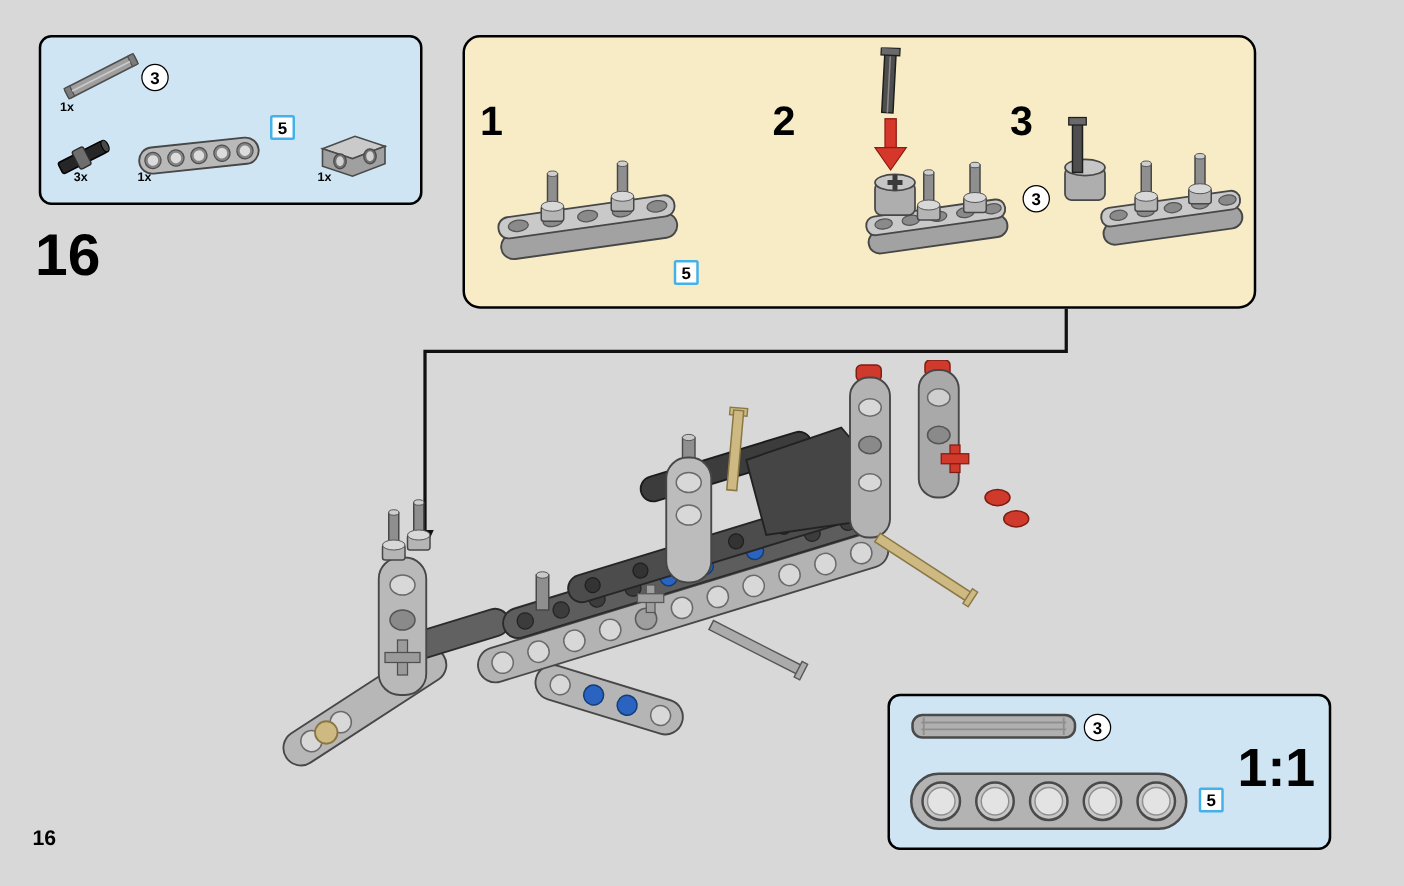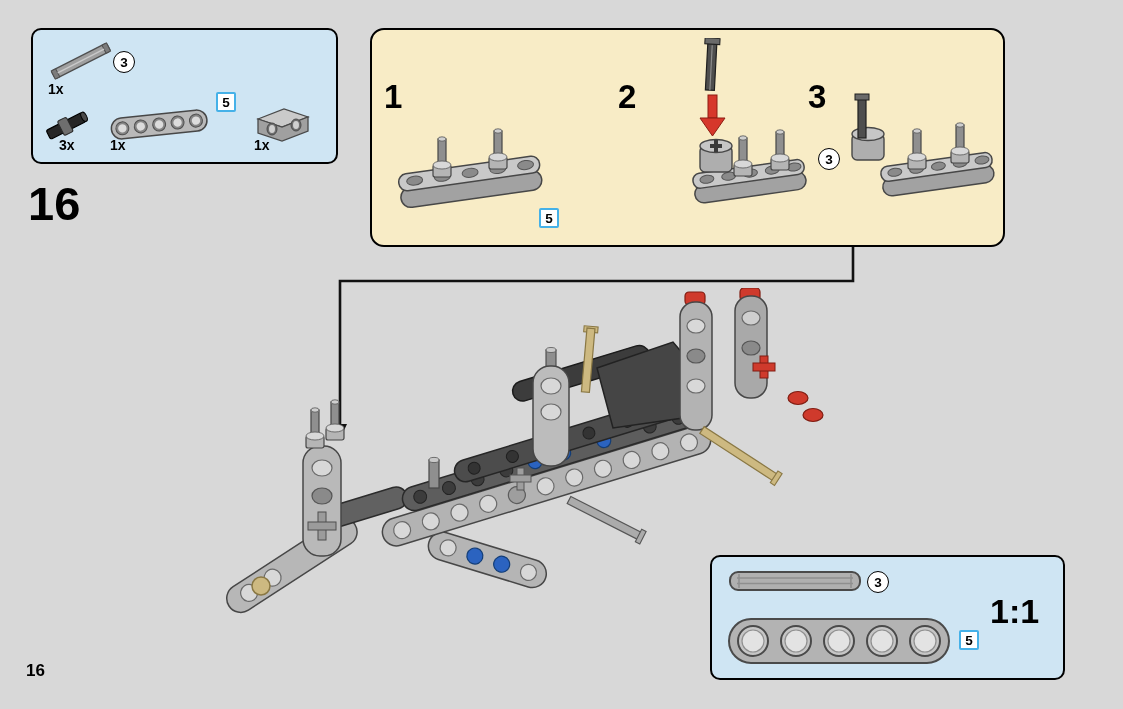--- a/index.html
+++ b/index.html
@@ -4,35 +4,35 @@
 <style>
   * { box-sizing: border-box; margin: 0; padding: 0; }
   html,body { background:#d8d8d8; }
   body { font-family:"Liberation Sans", sans-serif; color:#000; }
   .page { position:relative; width:1123px; height:709px; background:#d8d8d8; overflow:hidden; }
   .box { position:absolute; border:2px solid #000; }
   .parts-box { left:31px; top:28px; width:307px; height:136px; background:#cfe5f3; border-radius:10px; }
   .substeps-box { left:370px; top:28px; width:635px; height:219px; background:#f8ecc6; border-radius:14px; }
   .scale-box { left:710px; top:555px; width:355px; height:125px; background:#cfe5f3; border-radius:10px; }
   .abs { position:absolute; }
-  .qty { position:absolute; font-size:14px; font-weight:bold; line-height:1; }
+  .qty { position:absolute; font-size:10px; font-weight:bold; line-height:1; }
   .substep-num { position:absolute; font-size:33px; font-weight:bold; line-height:1; }
   .callout-circle {
     position:absolute; width:22px; height:22px; border:1.6px solid #000; border-radius:50%;
     background:#fff; display:flex; align-items:center; justify-content:center;
     font-size:13.5px; font-weight:bold;
   }
   .callout-square {
     position:absolute; width:20px; height:20px; border:2px solid #45b1e8; border-radius:2px;
     background:#fff; display:flex; align-items:center; justify-content:center;
     font-size:13.5px; font-weight:bold;
   }
   .step-big { position:absolute; left:28px; top:180px; font-size:47px; font-weight:bold; line-height:1; }
   .page-num { position:absolute; left:26px; top:662px; font-size:17px; font-weight:bold; line-height:1; }
-  .scale-label { position:absolute; font-size:34px; font-weight:bold; line-height:1; }
+  .scale-label { position:absolute; font-size:43px; font-weight:bold; line-height:1; }
   svg { display:block; }
 </style>
 </head>
 <body>
 
 <div class="page">
 
   <svg class="abs" width="0" height="0" style="left:0;top:0" aria-hidden="true">
     <defs>
       <g id="pin-assy">

